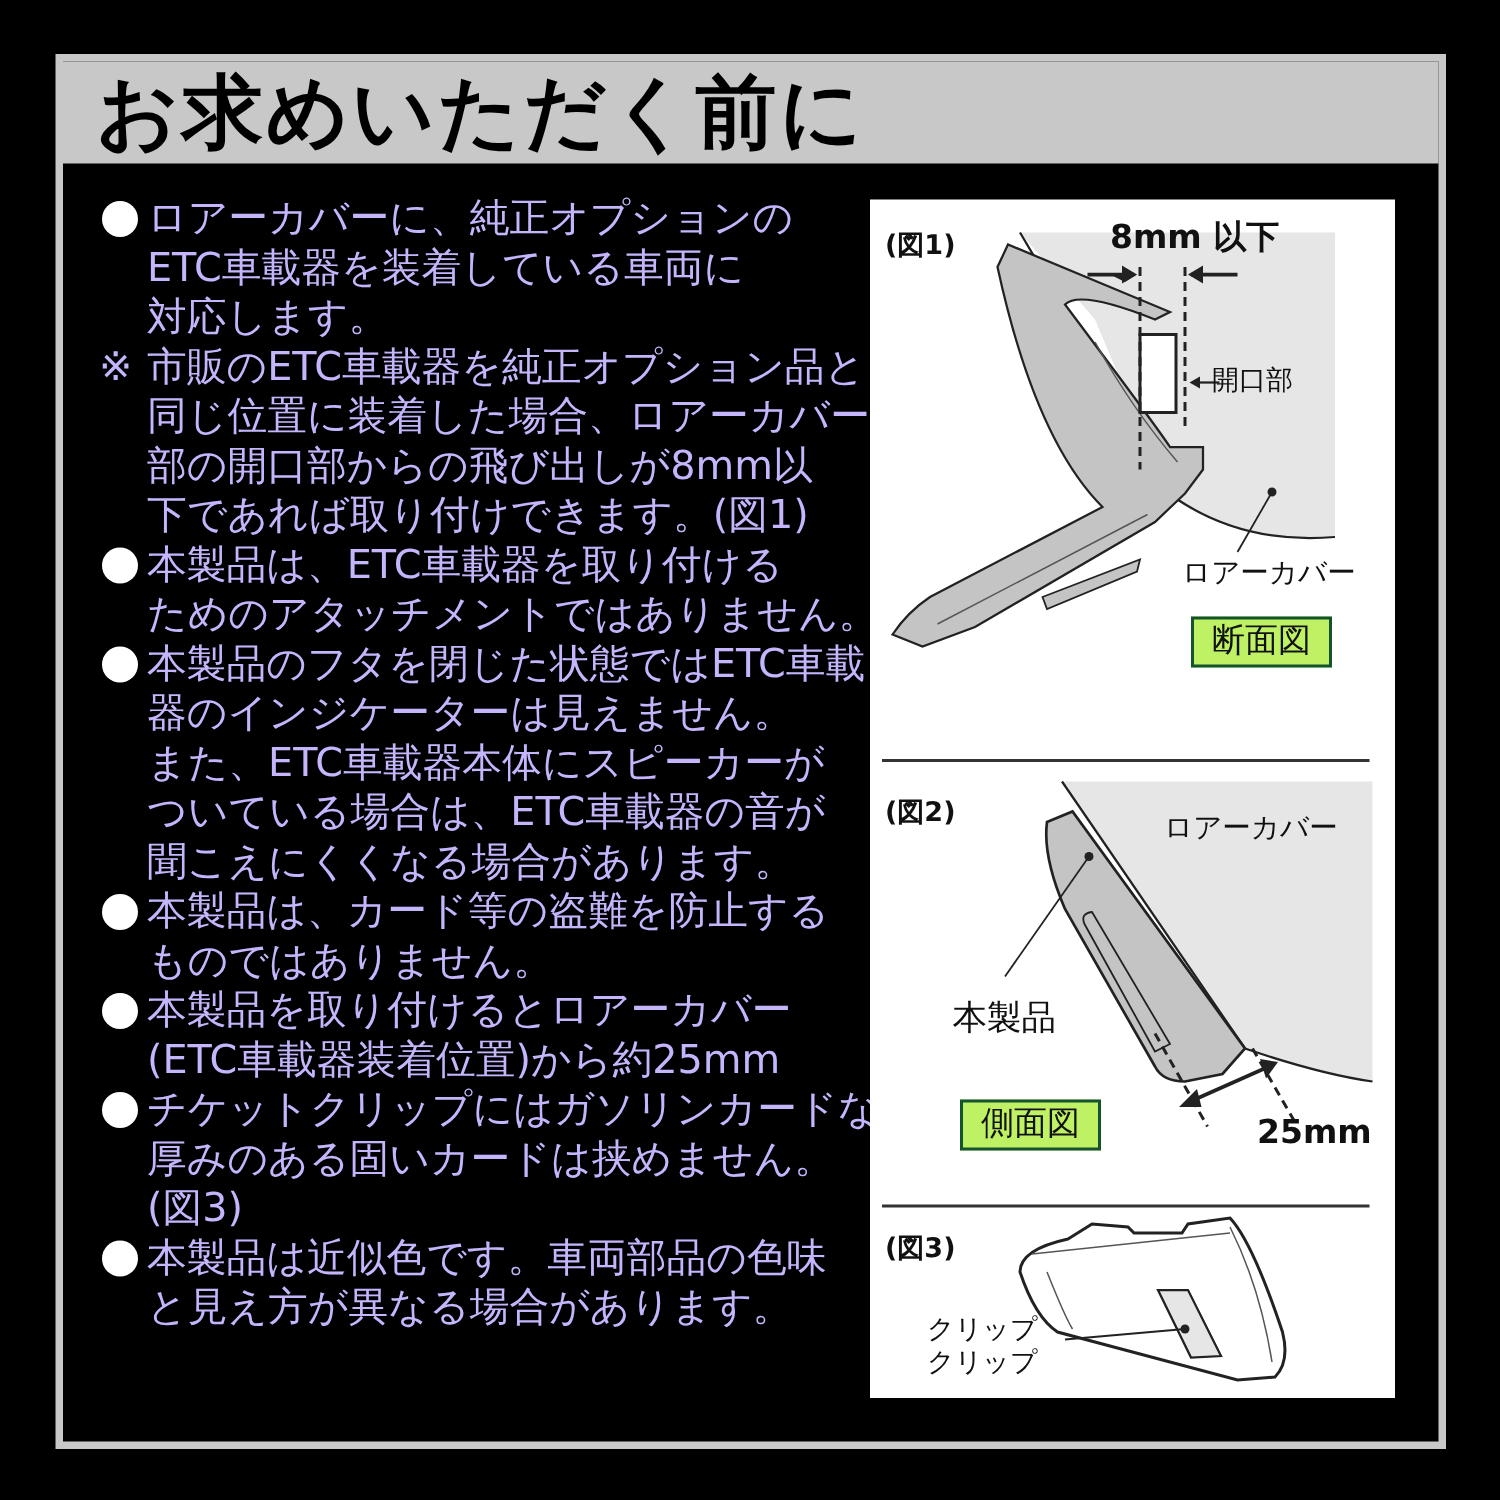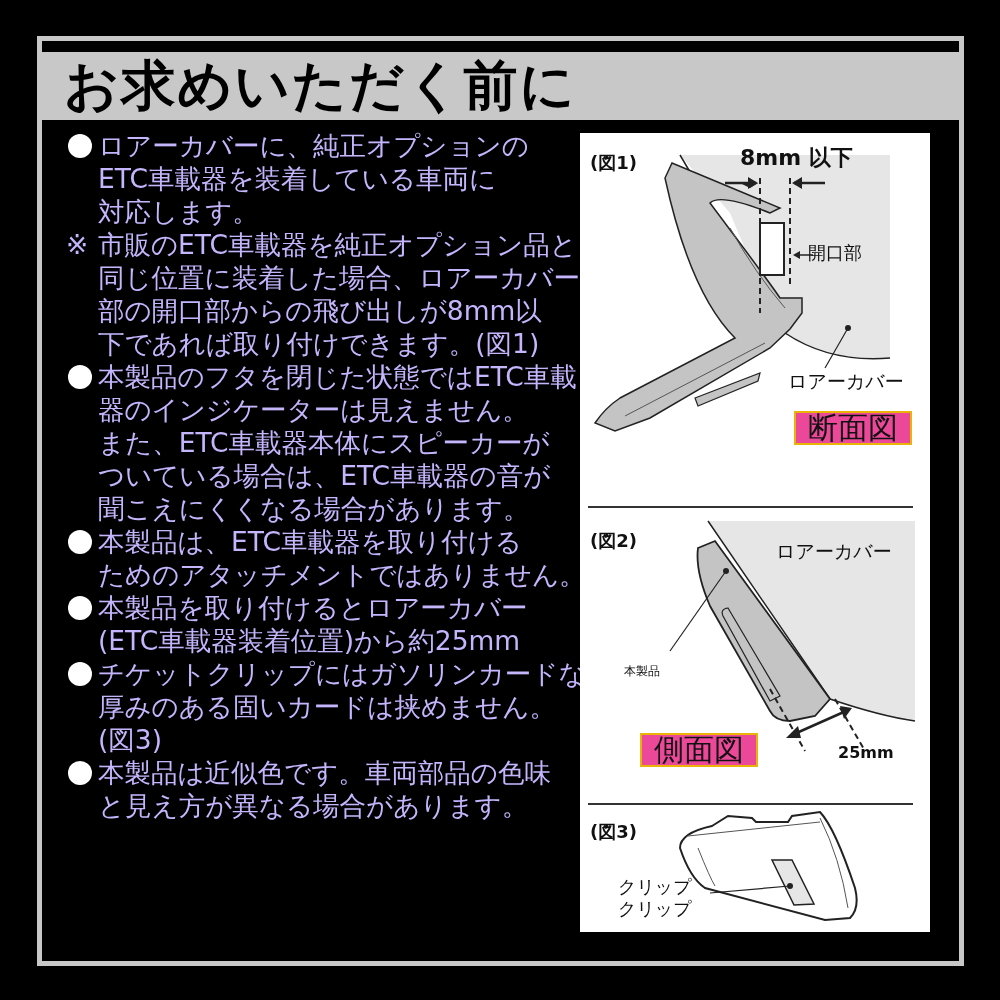--- a/index.html
+++ b/index.html
@@ -5,21 +5,21 @@
   html, body { margin: 0; padding: 0; }
   body {
     width: 1000px; height: 1000px; background: #000; position: relative; overflow: hidden;
     font-family: "DejaVu Sans", "Liberation Sans", sans-serif;
   }
   .panel {
     position: absolute; left: 37px; top: 36px; width: 917px; height: 920px;
     border: 5px solid #c8c8c8; background: #000; box-sizing: content-box;
   }
   .header {
-    position: absolute; left: 0; top: 11px; width: 917px; height: 68px;
+    position: absolute; left: 0; top: 0; width: 917px; height: 68px;
     background: #c8c8c8;
   }
   .title {
     position: absolute; left: 22px; top: 3px; font-size: 54px; font-weight: bold;
     color: #000; letter-spacing: 2px; line-height: 62px; white-space: nowrap;
   }
   .notes {
     position: absolute; left: 24px; top: 88px; width: 500px; color: #c4b5fd;
     font-size: 26.5px; line-height: 33px;
   }
@@ -32,21 +32,21 @@
   .note .line { display: block; white-space: nowrap; }
   .figs {
     position: absolute; left: 538px; top: 92px; width: 350px; height: 799px;
     background: #fff;
   }
   .sep { position: absolute; left: 8px; width: 325px; height: 2px; background: #333; }
   .fig { position: absolute; left: 0; width: 350px; text-decoration: underline; }
   .fig svg { position: absolute; left: 0; top: 0; }
   .lbl { position: absolute; color: #111; white-space: nowrap; }
   .figno { font-size: 18px; font-weight: bold; }
-  .boxed { border: 2px solid #eab308; padding: 0 12px; font-size: 30px; line-height: 30px; background: #ec4899; }
+  .boxed { border: 2px solid #14532d; padding: 0 12px; font-size: 22px; line-height: 30px; background: #bef264; }
 </style>
 </head>
 <body>
 
 <div class="panel">
   <div class="header">
     <div class="title">お求めいただく前に</div>
   </div>
 
   <div class="notes">
@@ -58,30 +58,35 @@
     </div>
     <div class="note">
       <span class="mark">※</span>
       <span class="line">市販のETC車載器を純正オプション品と</span>
       <span class="line">同じ位置に装着した場合、ロアーカバー</span>
       <span class="line">部の開口部からの飛び出しが8mm以</span>
       <span class="line">下であれば取り付けできます。(図1)</span>
     </div>
     <div class="note">
       <span class="mark bullet"></span>
+      <span class="line">本製品は、ETC車載器を取り付ける</span>
+      <span class="line">ためのアタッチメントではありません。</span>
+    </div>
+    <div class="note">
+      <span class="mark bullet"></span>
       <span class="line">本製品のフタを閉じた状態ではETC車載</span>
       <span class="line">器のインジケーターは見えません。</span>
       <span class="line">また、ETC車載器本体にスピーカーが</span>
       <span class="line">ついている場合は、ETC車載器の音が</span>
       <span class="line">聞こえにくくなる場合があります。</span>
     </div>
     <div class="note">
       <span class="mark bullet"></span>
-      <span class="line">本製品は、ETC車載器を取り付ける</span>
-      <span class="line">ためのアタッチメントではありません。</span>
+      <span class="line">本製品は、カード等の盗難を防止する</span>
+      <span class="line">ものではありません。</span>
     </div>
     <div class="note">
       <span class="mark bullet"></span>
       <span class="line">本製品を取り付けるとロアーカバー</span>
       <span class="line">(ETC車載器装着位置)から約25mm</span>
     </div>
     <div class="note">
       <span class="mark bullet"></span>
       <span class="line">チケットクリップにはガソリンカードなどの</span>
       <span class="line">厚みのある固いカードは挟めません。</span>
@@ -135,23 +140,23 @@
         <circle cx="146" cy="60" r="3" fill="#222"></circle>
         <line x1="146" y1="60" x2="90" y2="140" stroke="#222" stroke-width="1.2"></line>
         <line x1="190" y1="178" x2="225" y2="240" stroke="#222" stroke-width="2" stroke-dasharray="6,4"></line>
         <line x1="255" y1="188" x2="285" y2="240" stroke="#222" stroke-width="2" stroke-dasharray="6,4"></line>
         <line x1="212" y1="224" x2="266" y2="200" stroke="#222" stroke-width="2.5"></line>
         <polygon points="206,227 218,215 221,227" fill="#222"></polygon>
         <polygon points="272,197 260,195 264,208" fill="#222"></polygon>
       </svg>
       <span class="lbl figno" style="left:10px;top:18px;">(図2)</span>
       <span class="lbl" style="left:196px;top:28px;font-size:19px;">ロアーカバー</span>
-      <span class="lbl" style="left:44px;top:152px;font-size:12px;">本製品</span>
+      <span class="lbl" style="left:55px;top:152px;font-size:23px;">本製品</span>
       <span class="lbl boxed" style="left:60px;top:222px;">側面図</span>
-      <span class="lbl" style="left:258px;top:232px;font-size:16px;font-weight:bold;">25mm</span>
+      <span class="lbl" style="left:258px;top:232px;font-size:22px;font-weight:bold;">25mm</span>
     </div>
 
     <div class="sep" style="top:670px;"></div>
 
     <div class="fig" style="top:675px;height:124px;">
       <svg width="350" height="124" viewBox="0 0 350 124">
         <path d="M132 18 L148 8 L172 10 L176 14 L208 14 L212 8 L240 4 Q255 20 275 80 Q280 100 270 110 L245 112 L125 80 Q110 70 100 40 Q100 25 132 18 Z" fill="#fff" stroke="#222" stroke-width="2"></path>
         <path d="M108 28 L240 14" fill="none" stroke="#555" stroke-width="1"></path>
         <path d="M240 10 Q260 50 268 100" fill="none" stroke="#555" stroke-width="1"></path>
         <path d="M118 40 Q130 70 135 78" fill="none" stroke="#555" stroke-width="1"></path>

